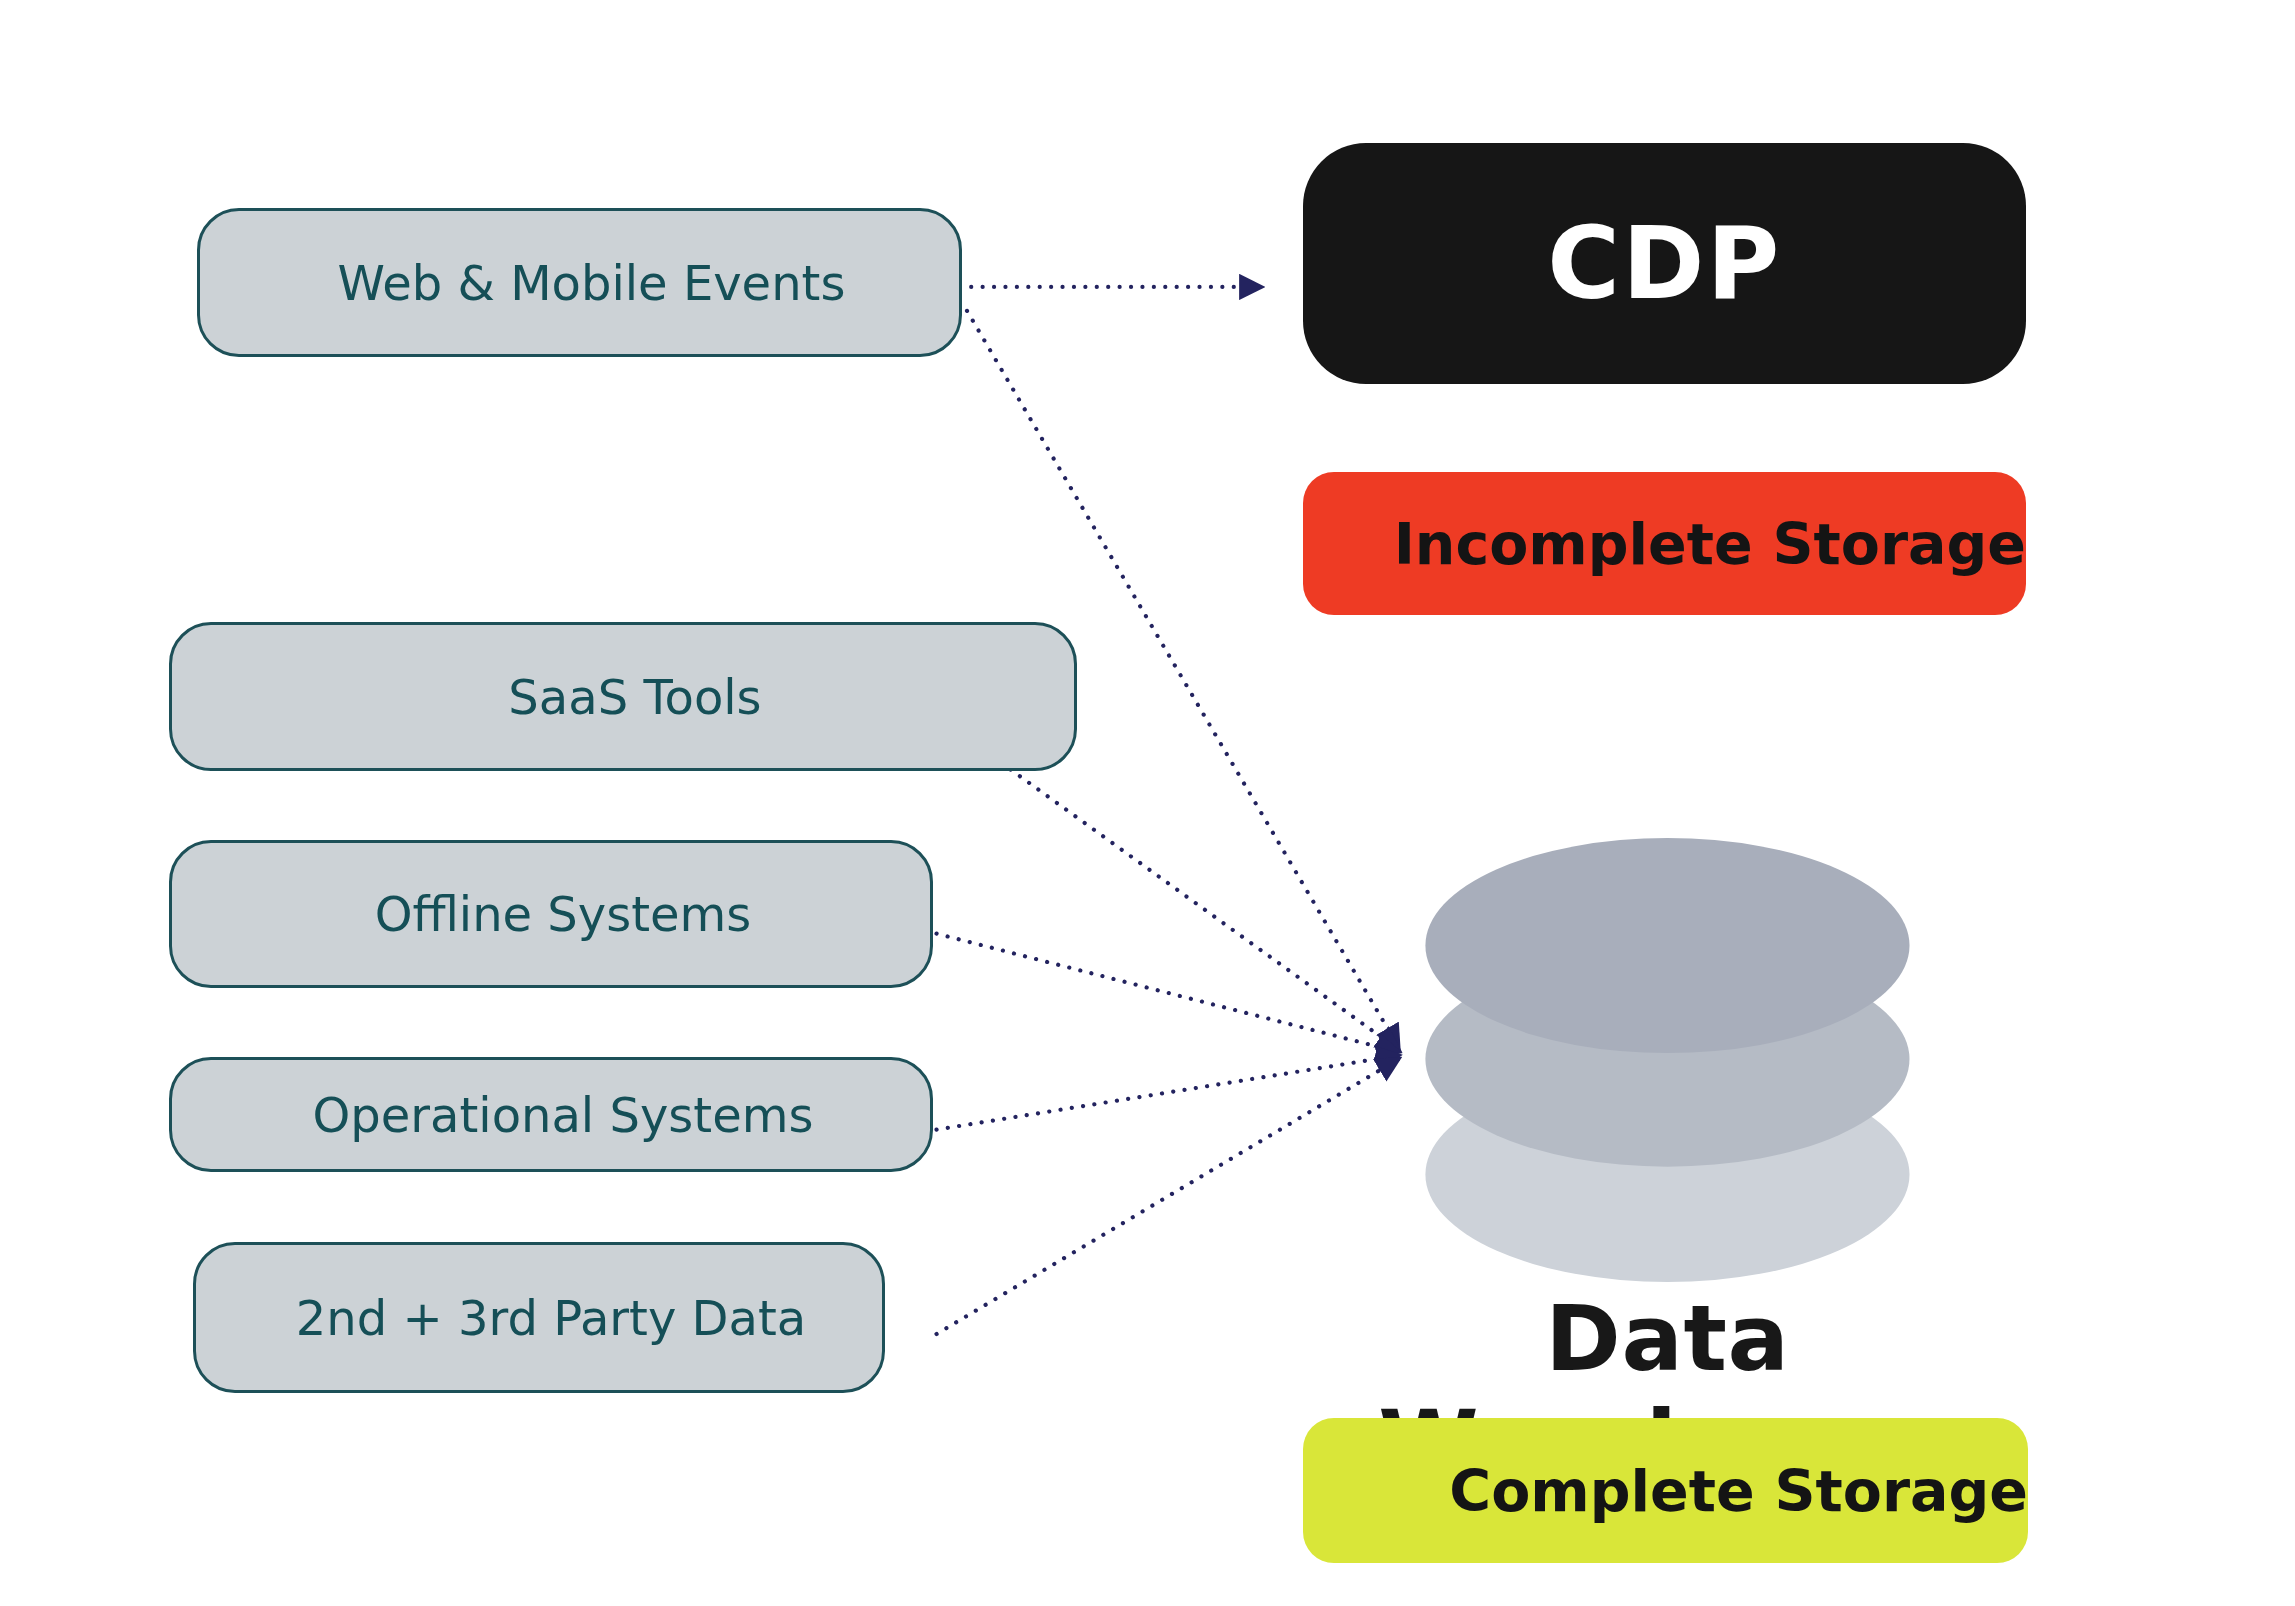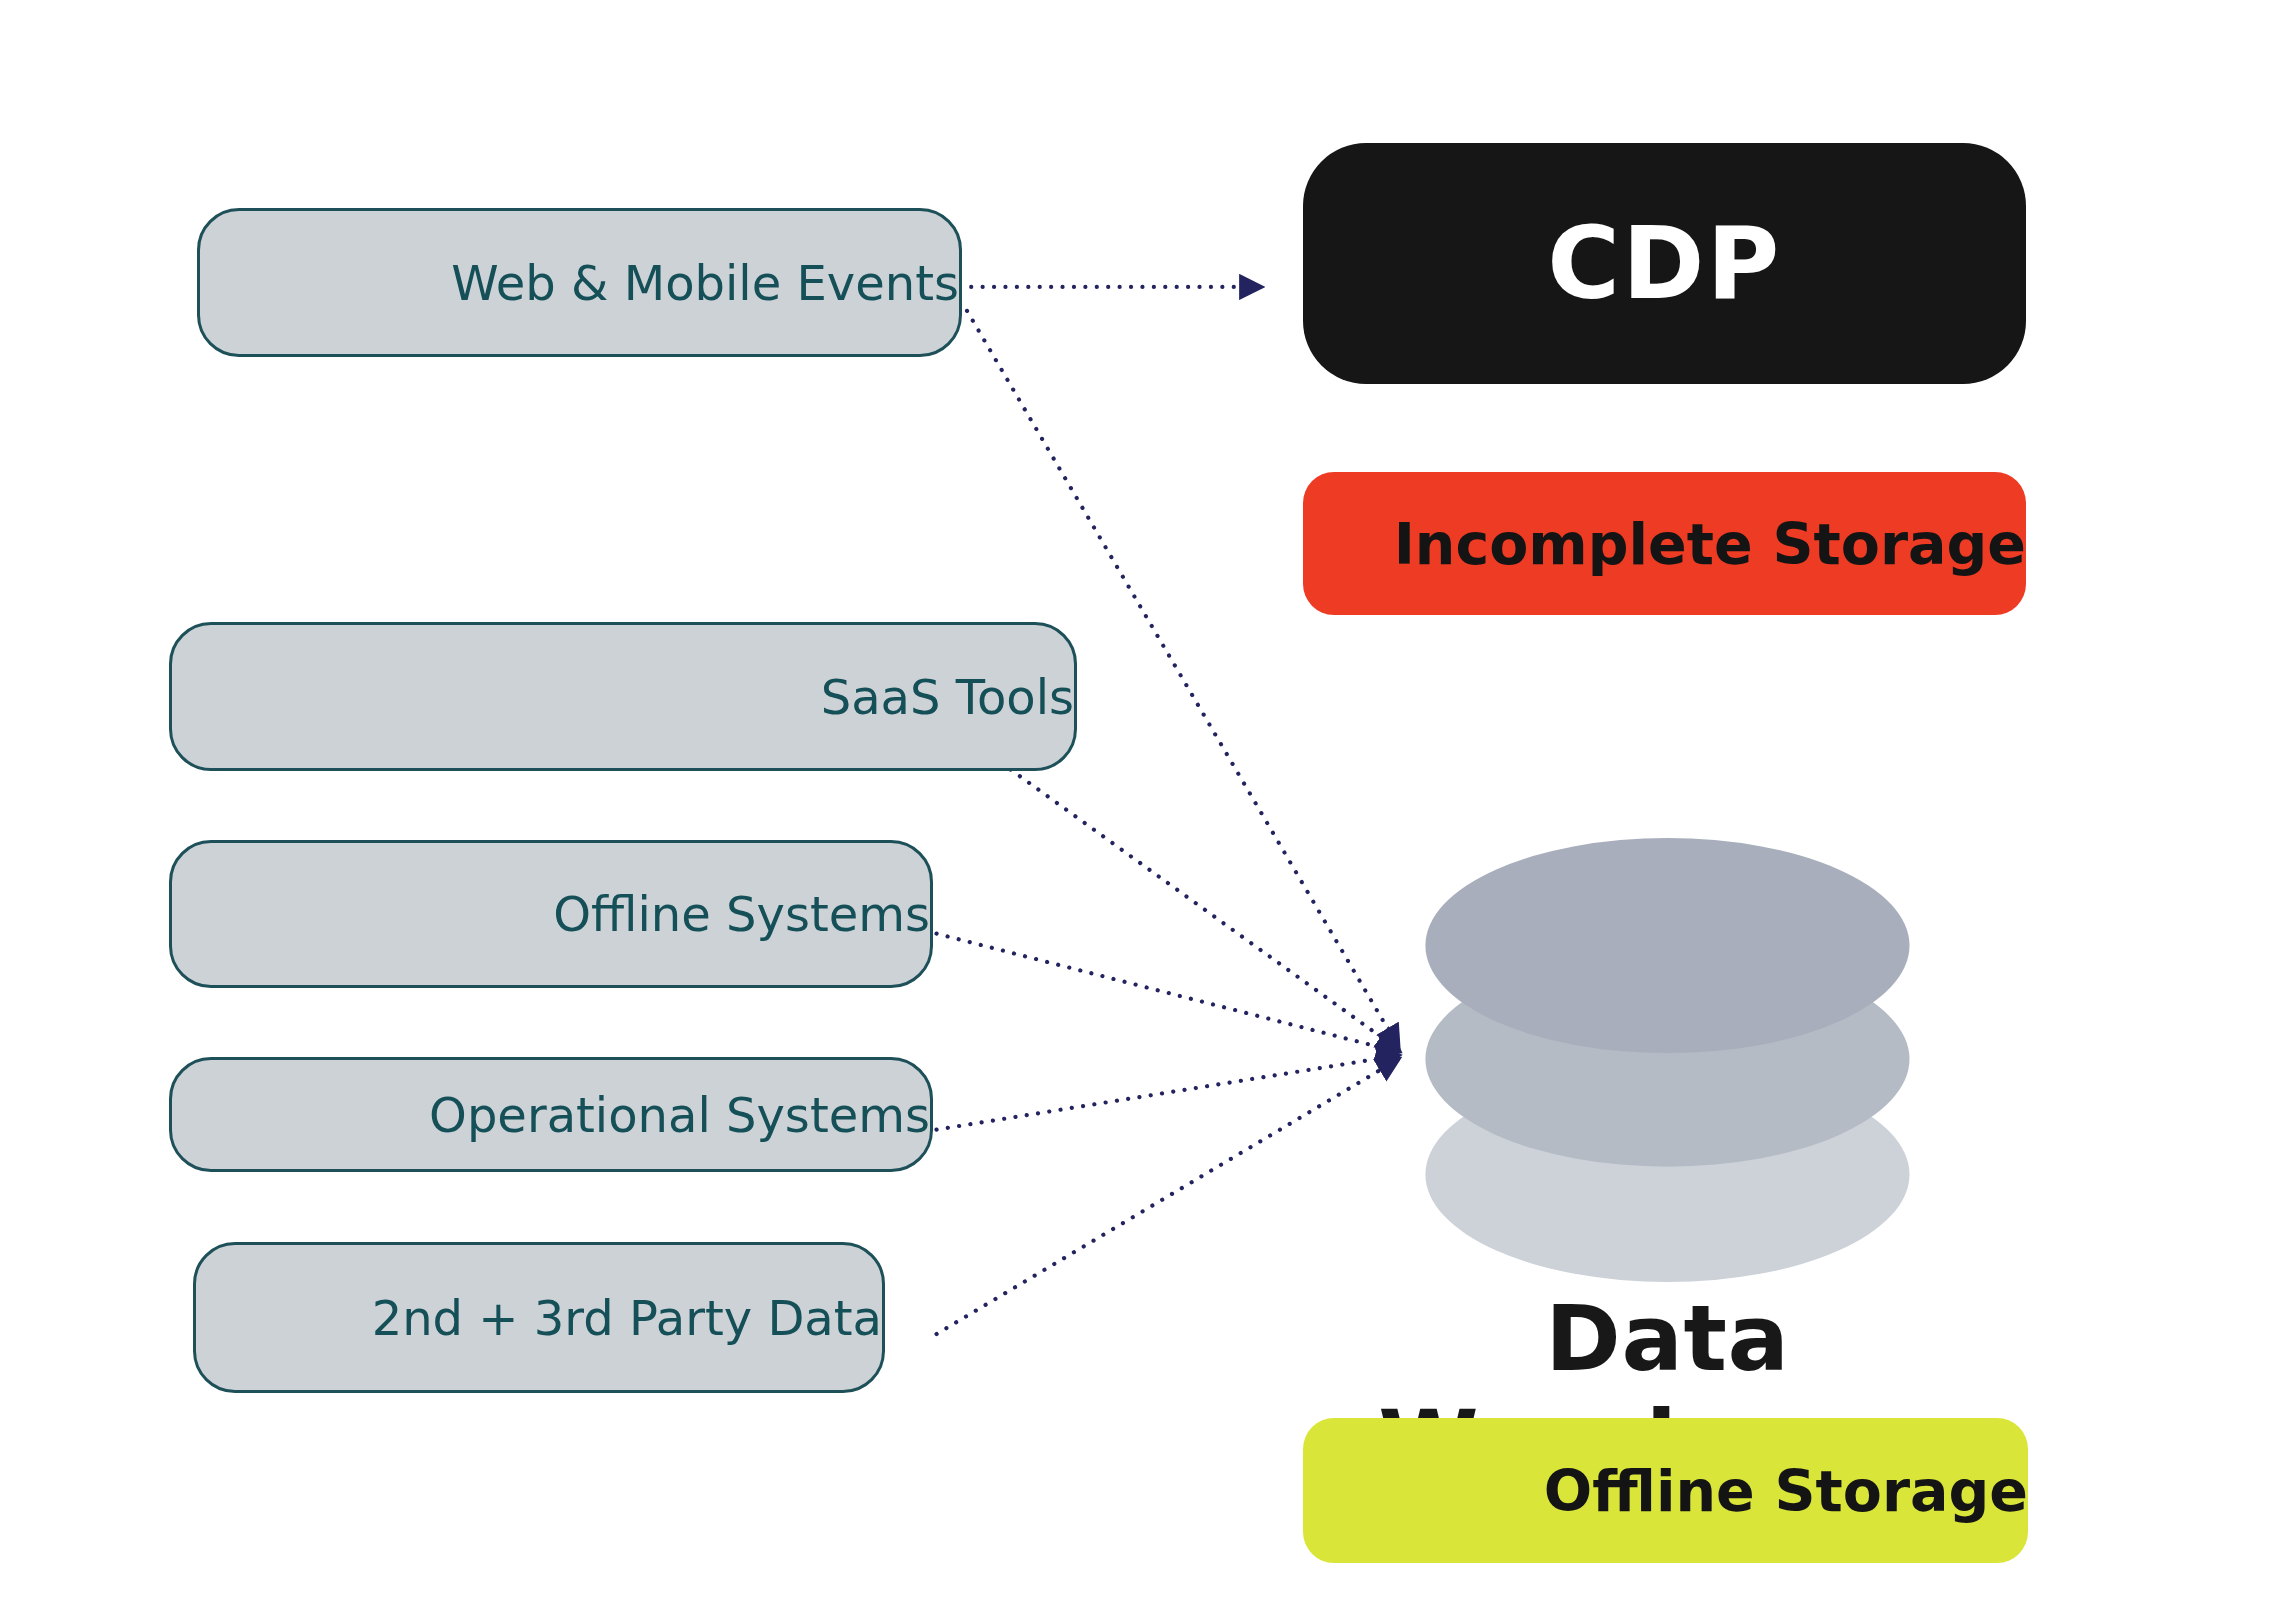--- a/index.html
+++ b/index.html
@@ -16,21 +16,21 @@
     overflow: hidden;
     border-bottom: 2.4px solid #d6d6d6;
   }
   .src-box {
     position: absolute;
     background: #ccd2d6;
     border: 3px solid #1d5058;
     border-radius: 42px;
     display: flex;
     align-items: center;
-    justify-content: flex-end;
+    justify-content: center;
     color: #154f57;
     font-size: 48px;
     font-weight: 400;
     box-sizing: border-box;
     text-align: center;
     padding-left: 24px;
   }
   .cdp-box {
     position: absolute;
     left: 1303px; top: 143px;
@@ -140,17 +140,17 @@
 
   <svg class="overlay-svg" viewBox="0 0 3840 2687">
     <ellipse cx="2790" cy="1965" rx="405" ry="180" fill="#cdd2d9"></ellipse>
     <ellipse cx="2790" cy="1772" rx="405" ry="180" fill="#b5bbc5"></ellipse>
     <ellipse cx="2790" cy="1582" rx="405" ry="180" fill="#a8aebb"></ellipse>
   </svg>
 
   <div class="dw-title">Data Warehouse</div>
 
   <div class="badge badge-complete">
-    <span>Offline Storage</span>
+    <span>Complete Storage</span>
   </div>
 
 </div>
 
 
 </body></html>

